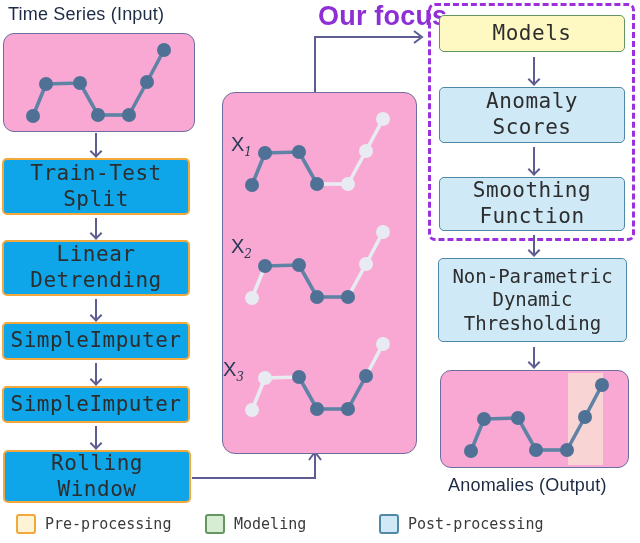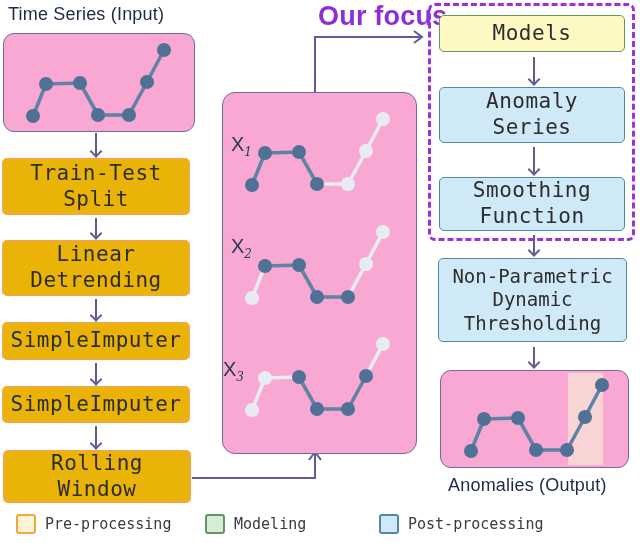--- a/index.html
+++ b/index.html
@@ -17,21 +17,21 @@
   }
   .frame{
     position:absolute; background:#f9a8d4; border:1.6px solid #6d6da2; border-radius:11px;
   }
   .pbox{
     position:absolute; display:flex; align-items:center; justify-content:center;
     text-align:center; border-radius:5px;
     font-family:"DejaVu Sans Mono", monospace; font-size:21px; letter-spacing:.5px;
     line-height:1.22; color:#2d2d2d; white-space:pre-line;
   }
-  .pre{ background:#eab308; border:2px solid #f2a83b; }
+  .pre{ background:#0ea5e9; border:2px solid #f2a83b; }
   .model{ background:#fef9c3; border:1.8px solid #649663; }
   .post{ background:#cfe9f7; border:1.8px solid #5089a8; }
   .small-text{ font-size:19px; letter-spacing:0; }
   .dashed-box{
     position:absolute; border:3px dashed #9c30dd; border-radius:7px; background:transparent;
   }
   .varrow{ position:absolute; width:2px; background:#5d5d91; }
   .varrow::after{
     content:""; position:absolute; left:50%; bottom:0;
     width:7px; height:7px;
@@ -166,21 +166,21 @@
         <circle cx="123" cy="41" r="7" fill="#4e7195"></circle>
         <circle cx="140" cy="9" r="7" fill="#e8ebf1"></circle>
       </svg>
   </div>
 
   <div class="dashed-box" style="left:428px; top:3px; width:201px; height:232px;"></div>
 
   <div class="pbox model" style="left:439px; top:15px; width:184px; height:35px;">Models</div>
   <div class="varrow" style="left:533px; top:57px; height:27px;"></div>
   <div class="pbox post" style="left:439px; top:87px; width:184px; height:54px;">Anomaly
-Series</div>
+Scores</div>
   <div class="varrow" style="left:533px; top:147px; height:27px;"></div>
   <div class="pbox post" style="left:439px; top:177px; width:184px; height:52px;">Smoothing
 Function</div>
   <div class="varrow" style="left:533px; top:235px; height:20px; z-index:3;"></div>
 
   <div class="pbox post small-text" style="left:438px; top:258px; width:187px; height:82px;text-align:center;">Non-Parametric
 Dynamic
 Thresholding</div>
   <div class="varrow" style="left:533px; top:347px; height:20px;"></div>
 

